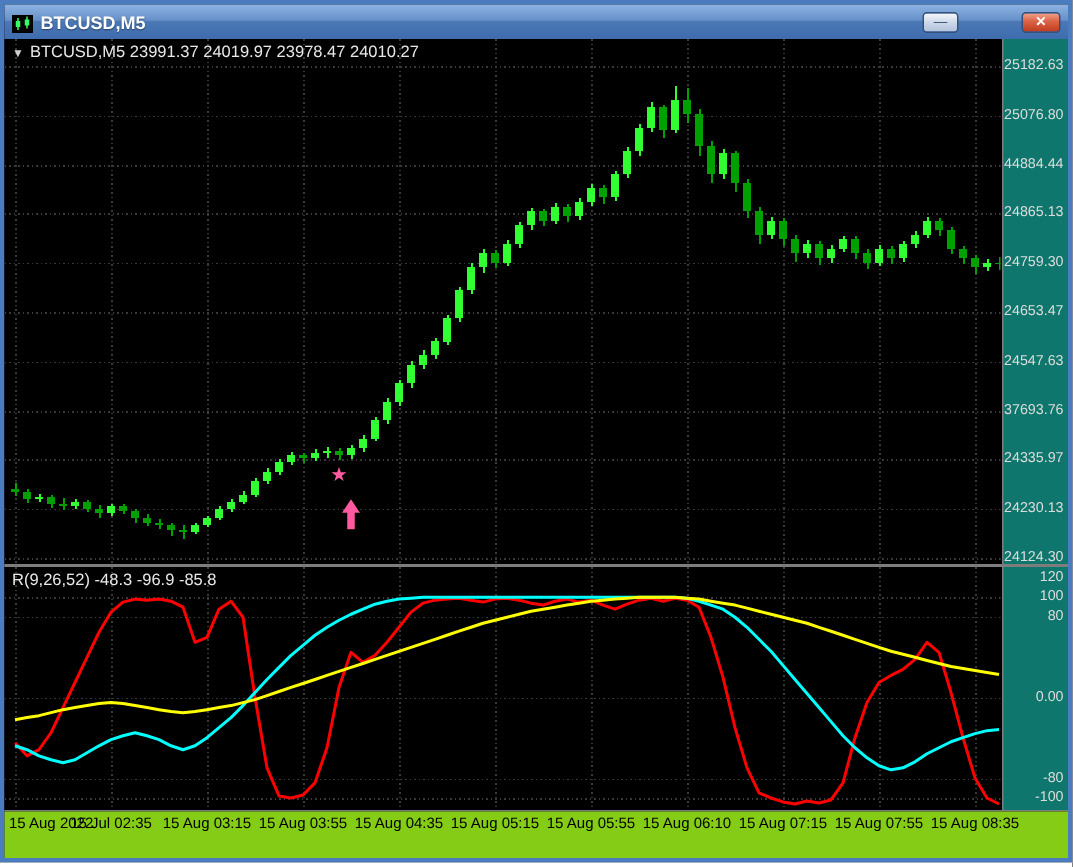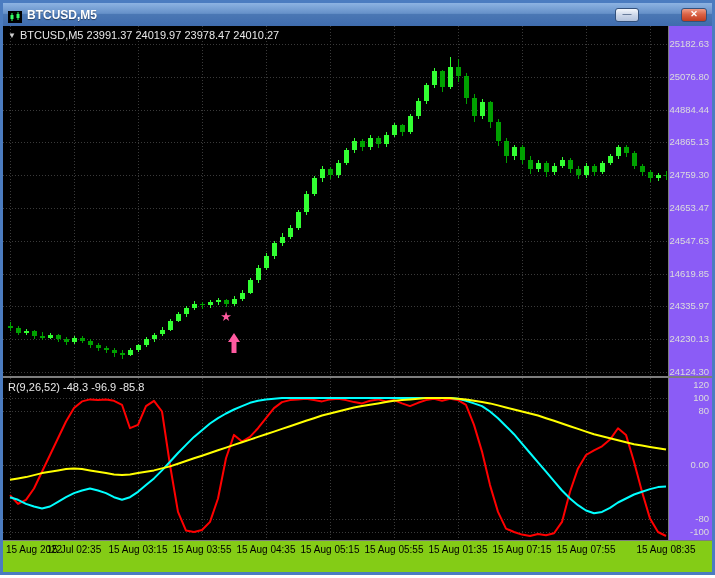--- a/index.html
+++ b/index.html
@@ -24,21 +24,21 @@
     font-size:9px;line-height:1;cursor:default;box-sizing:border-box;
   }
   .btn.min{width:24px;background:linear-gradient(#f5f8fc,#ccd7e9 50%,#b2c2dc);color:#2e486e;margin-right:42px;}
   .btn.close{width:26px;background:linear-gradient(#f09d86,#da6245 45%,#c03c20);color:#fff;font-weight:bold;}
   .content{flex:1;display:flex;flex-direction:column;min-height:0;}
   .panel{display:flex;min-height:0;}
   .main-panel{flex:0 0 350px;}
   .ind-panel{flex:0 0 162px;}
   .plot{position:relative;flex:1;background:#000;overflow:hidden;}
   .plot svg{position:absolute;left:0;top:0;}
-  .yaxis{flex:0 0 44px;background:#8b5cf6;border-left:1px solid #7d7d7d;position:relative;box-sizing:border-box;}
+  .yaxis{flex:0 0 44px;background:#0f766e;border-left:1px solid #7d7d7d;position:relative;box-sizing:border-box;}
   .axis-label{position:absolute;right:3px;font-size:9.5px;color:#dcdcdc;white-space:nowrap;}
   .divider{flex:0 0 2px;background:#7d7d7d;}
   .divider.thin{flex:0 0 1px;}
   .timebar{flex:1;background:#84cc16;position:relative;}
   .time-label{position:absolute;top:3px;font-size:10px;color:#000;white-space:nowrap;}
   .info-line{
     position:absolute;left:5px;top:3px;font-size:11px;color:#e8e8e8;
     white-space:nowrap;display:flex;align-items:center;gap:4px;
   }
   .info-line .tri{font-size:8px;color:#cfcfcf;}
@@ -267,21 +267,21 @@
         </div>
       </div>
       <div class="yaxis" id="main-yaxis">
           <div class="axis-label" style="top: 12px;">25182.63</div>
           <div class="axis-label" style="top: 45px;">25076.80</div>
           <div class="axis-label" style="top: 78px;">44884.44</div>
           <div class="axis-label" style="top: 110px;">24865.13</div>
           <div class="axis-label" style="top: 143px; text-align: center;">24759.30</div>
           <div class="axis-label" style="top: 176px;">24653.47</div>
           <div class="axis-label" style="top: 209px;">24547.63</div>
-          <div class="axis-label" style="top: 242px;">14619.85</div>
+          <div class="axis-label" style="top: 242px;">37693.76</div>
           <div class="axis-label" style="top: 274px;">24335.97</div>
           <div class="axis-label" style="top: 307px;">24230.13</div>
           <div class="axis-label" style="top: 340px;">24124.30</div>
         </div>
     </div>
 
     <div class="divider"></div>
 
     <div class="panel ind-panel">
       <div class="plot" id="ind-plot">
@@ -321,20 +321,20 @@
     <div class="divider thin"></div>
 
     <div class="timebar" id="timebar">
         <div class="time-label" style="left: 3px;">15 Aug 2022</div>
         <div class="time-label" style="left: 31px; width: 80px; text-align: center;">15 Jul 02:35</div>
         <div class="time-label" style="left: 95px; width: 80px; text-align: center;">15 Aug 03:15</div>
         <div class="time-label" style="left: 159px; width: 80px; text-align: center;">15 Aug 03:55</div>
         <div class="time-label" style="left: 223px; width: 80px; text-align: center;">15 Aug 04:35</div>
         <div class="time-label" style="left: 287px; width: 80px; text-align: center;">15 Aug 05:15</div>
         <div class="time-label" style="left: 351px; width: 80px; text-align: center;">15 Aug 05:55</div>
-        <div class="time-label" style="left: 415px; width: 80px; text-align: center;">15 Aug 01:35</div>
+        <div class="time-label" style="left: 415px; width: 80px; text-align: center;">15 Aug 06:10</div>
         <div class="time-label" style="left: 479px; width: 80px; text-align: center;">15 Aug 07:15</div>
         <div class="time-label" style="left: 543px; width: 80px; text-align: center;">15 Aug 07:55</div>
-        <div class="time-label" style="left: 607px; width: 80px; text-align: center; padding-left: 16px;">15 Aug 08:35</div>
+        <div class="time-label" style="left: 607px; width: 80px; text-align: center;">15 Aug 08:35</div>
       </div>
 
   </div>
 </div>
 
 </body></html>

